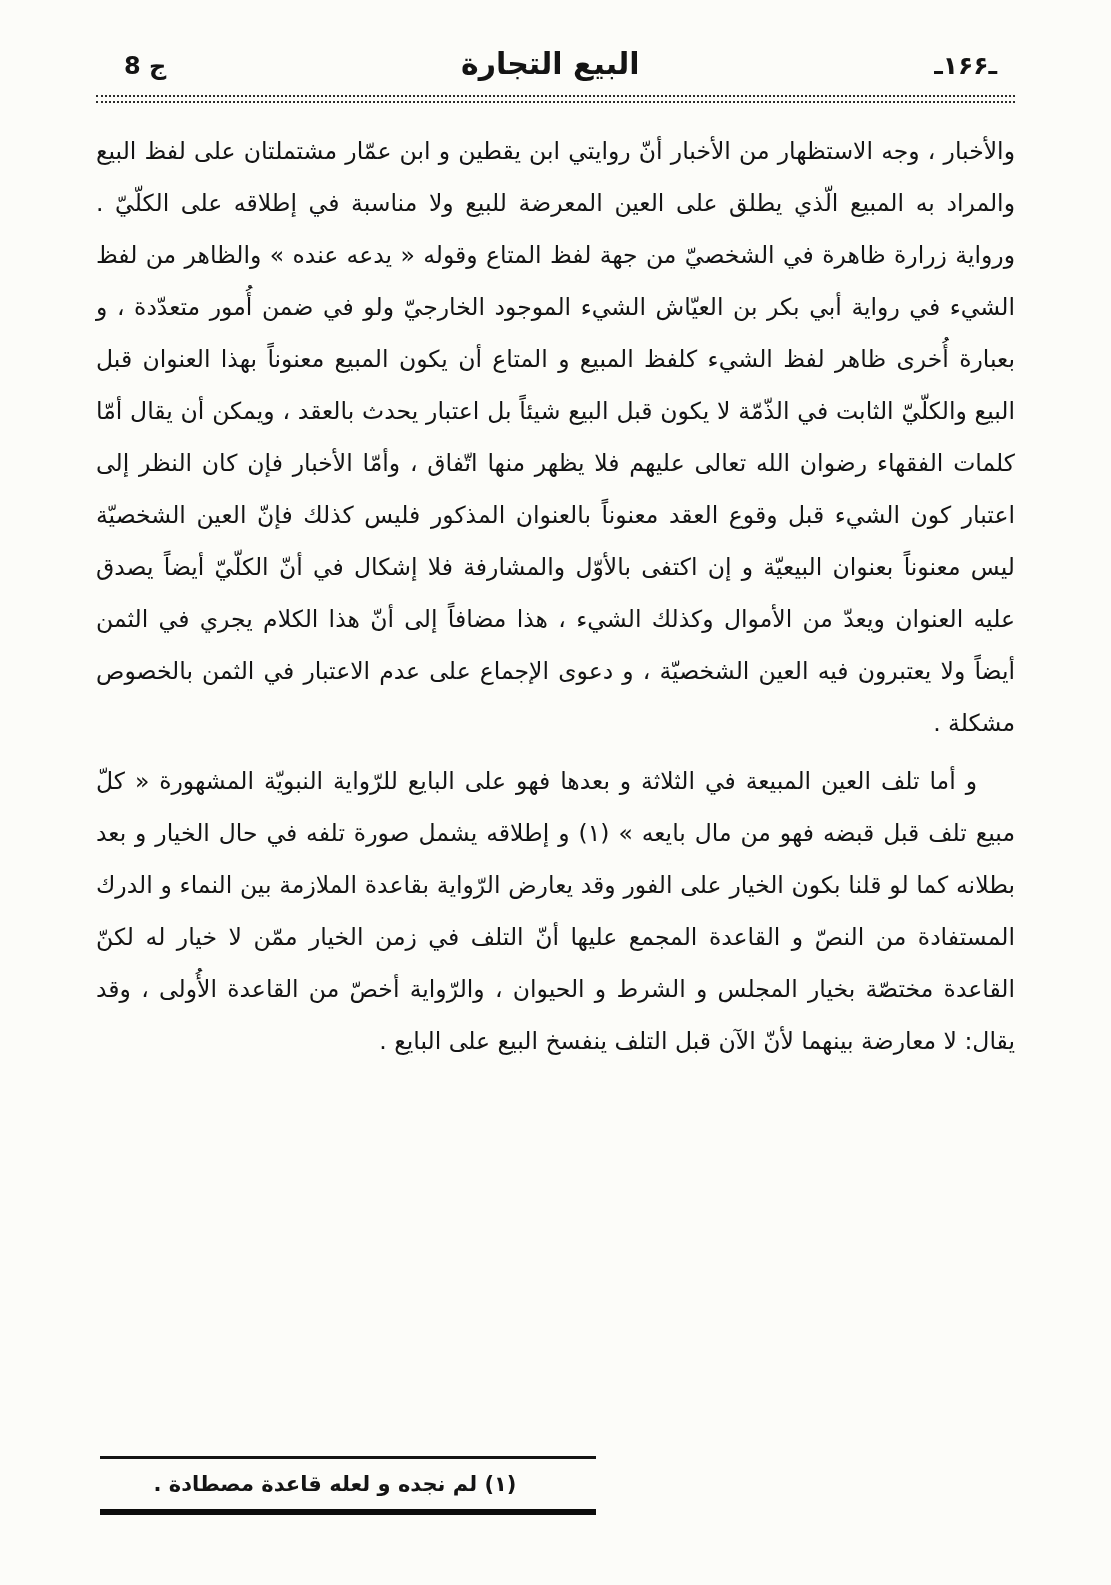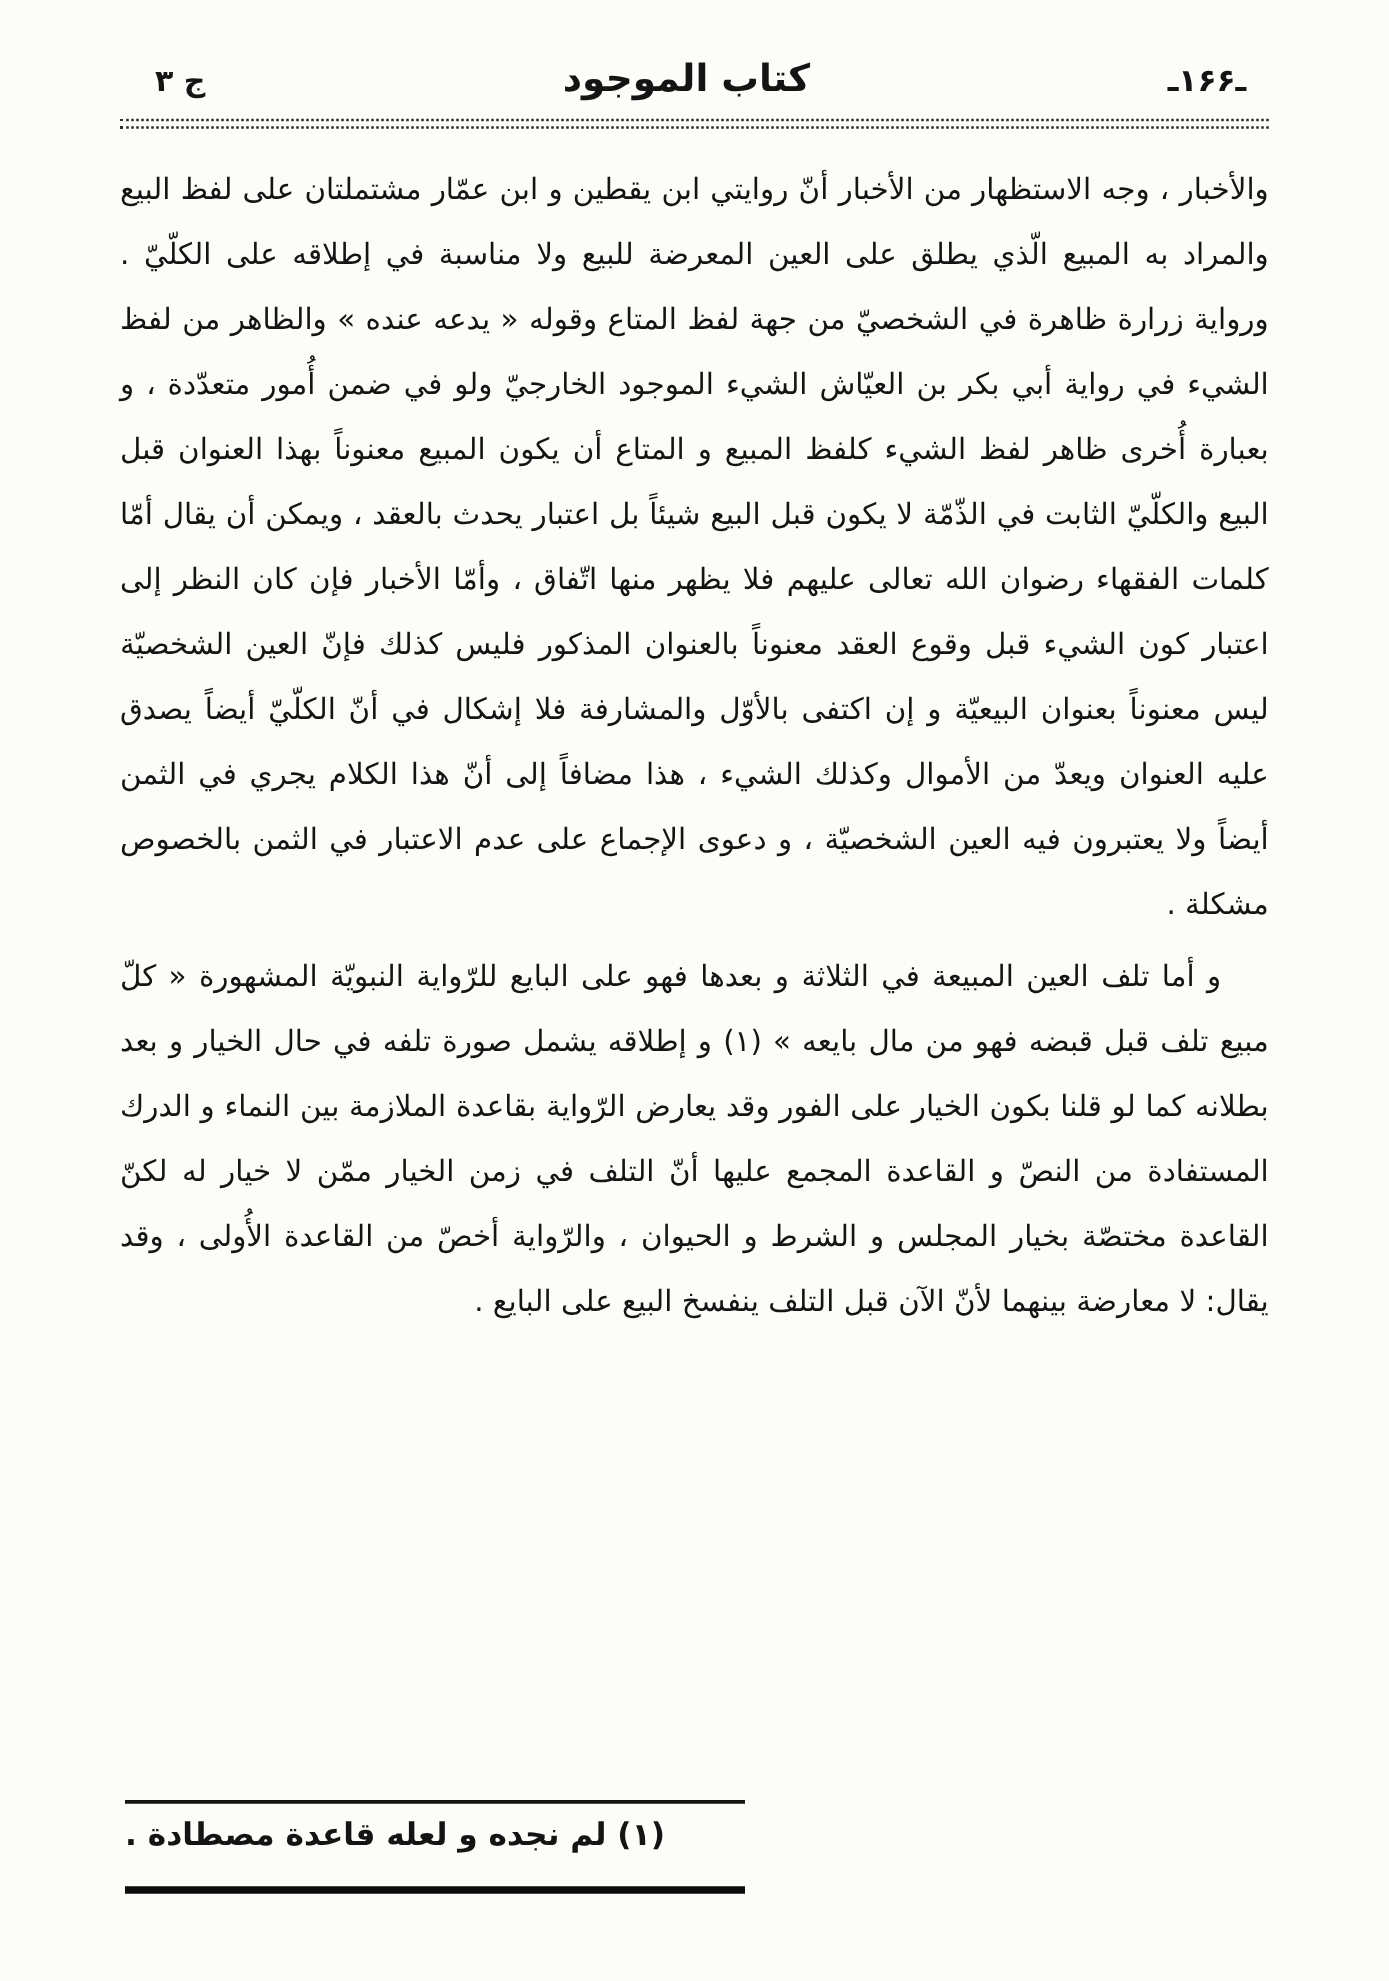--- a/index.html
+++ b/index.html
@@ -57,39 +57,39 @@
     position:absolute;
     bottom:70px;
     left:100px;
     width:496px;
     direction:rtl;
   }
   .footnote-rule-top{
     border-top:3px solid #141414;
   }
   .footnote-text{
-    font-size:25px;
+    font-size:21px;
     font-weight:bold;
-    text-align:left;
-    padding:10px 26px 26px 0;
+    text-align:center;
+    padding:10px 26px 10px 0;
     line-height:30px;
   }
   .footnote-rule-bottom{
     border-top:6px solid #0c0c0c;
   }
 </style>
 </head>
 <body>
 
 <div class="page">
 
   <header class="page-header">
     <span class="page-number">ـ١۶۶ـ</span>
-    <span class="book-title">كتاب الموجود</span>
-    <span class="volume-label">ج ٣</span>
+    <span class="book-title">البيع التجارة</span>
+    <span class="volume-label">ج 8</span>
   </header>
 
   <div class="header-rule"></div>
 
   <main class="body-text">
     <p>والأخبار ، وجه الاستظهار من الأخبار أنّ روايتي ابن يقطين و ابن عمّار مشتملتان على لفظ البيع والمراد به المبيع الّذي يطلق على العين المعرضة للبيع ولا مناسبة في إطلاقه على الكلّيّ . ورواية زرارة ظاهرة في الشخصيّ من جهة لفظ المتاع وقوله « يدعه عنده » والظاهر من لفظ الشيء في رواية أبي بكر بن العيّاش الشيء الموجود الخارجيّ ولو في ضمن أُمور متعدّدة ، و بعبارة أُخرى ظاهر لفظ الشيء كلفظ المبيع و المتاع أن يكون المبيع معنوناً بهذا العنوان قبل البيع والكلّيّ الثابت في الذّمّة لا يكون قبل البيع شيئاً بل اعتبار يحدث بالعقد ، ويمكن أن يقال أمّا كلمات الفقهاء رضوان الله تعالى عليهم فلا يظهر منها اتّفاق ، وأمّا الأخبار فإن كان النظر إلى اعتبار كون الشيء قبل وقوع العقد معنوناً بالعنوان المذكور فليس كذلك فإنّ العين الشخصيّة ليس معنوناً بعنوان البيعيّة و إن اكتفى بالأوّل والمشارفة فلا إشكال في أنّ الكلّيّ أيضاً يصدق عليه العنوان ويعدّ من الأموال وكذلك الشيء ، هذا مضافاً إلى أنّ هذا الكلام يجري في الثمن أيضاً ولا يعتبرون فيه العين الشخصيّة ، و دعوى الإجماع على عدم الاعتبار في الثمن بالخصوص مشكلة .</p>
     <p class="indented">و أما تلف العين المبيعة في الثلاثة و بعدها فهو على البايع للرّواية النبويّة المشهورة « كلّ مبيع تلف قبل قبضه فهو من مال بايعه » (١) و إطلاقه يشمل صورة تلفه في حال الخيار و بعد بطلانه كما لو قلنا بكون الخيار على الفور وقد يعارض الرّواية بقاعدة الملازمة بين النماء و الدرك المستفادة من النصّ و القاعدة المجمع عليها أنّ التلف في زمن الخيار ممّن لا خيار له لكنّ القاعدة مختصّة بخيار المجلس و الشرط و الحيوان ، والرّواية أخصّ من القاعدة الأُولى ، وقد يقال: لا معارضة بينهما لأنّ الآن قبل التلف ينفسخ البيع على البايع .</p>
   </main>
 
   <div class="footnote-area">

